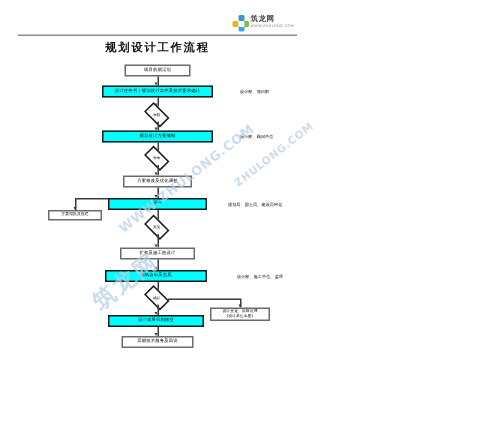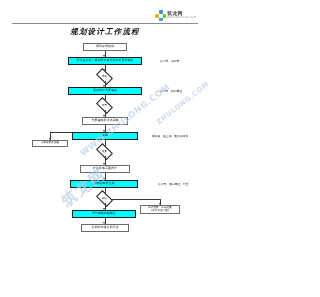--- a/index.html
+++ b/index.html
@@ -83,21 +83,20 @@
     position: absolute;
     left: 0;
     top: 27px;
     width: 210px;
     text-align: center;
     font-size: 7.5px;
     font-weight: bold;
     letter-spacing: 1.2px;
     color: #111;
     font-family: "DejaVu Serif", "Liberation Serif", serif;
-    font-style: italic;
   }
 
   
   .flow {
     position: absolute;
     inset: 0;
   }
   .node {
     position: absolute;
     box-sizing: border-box;

